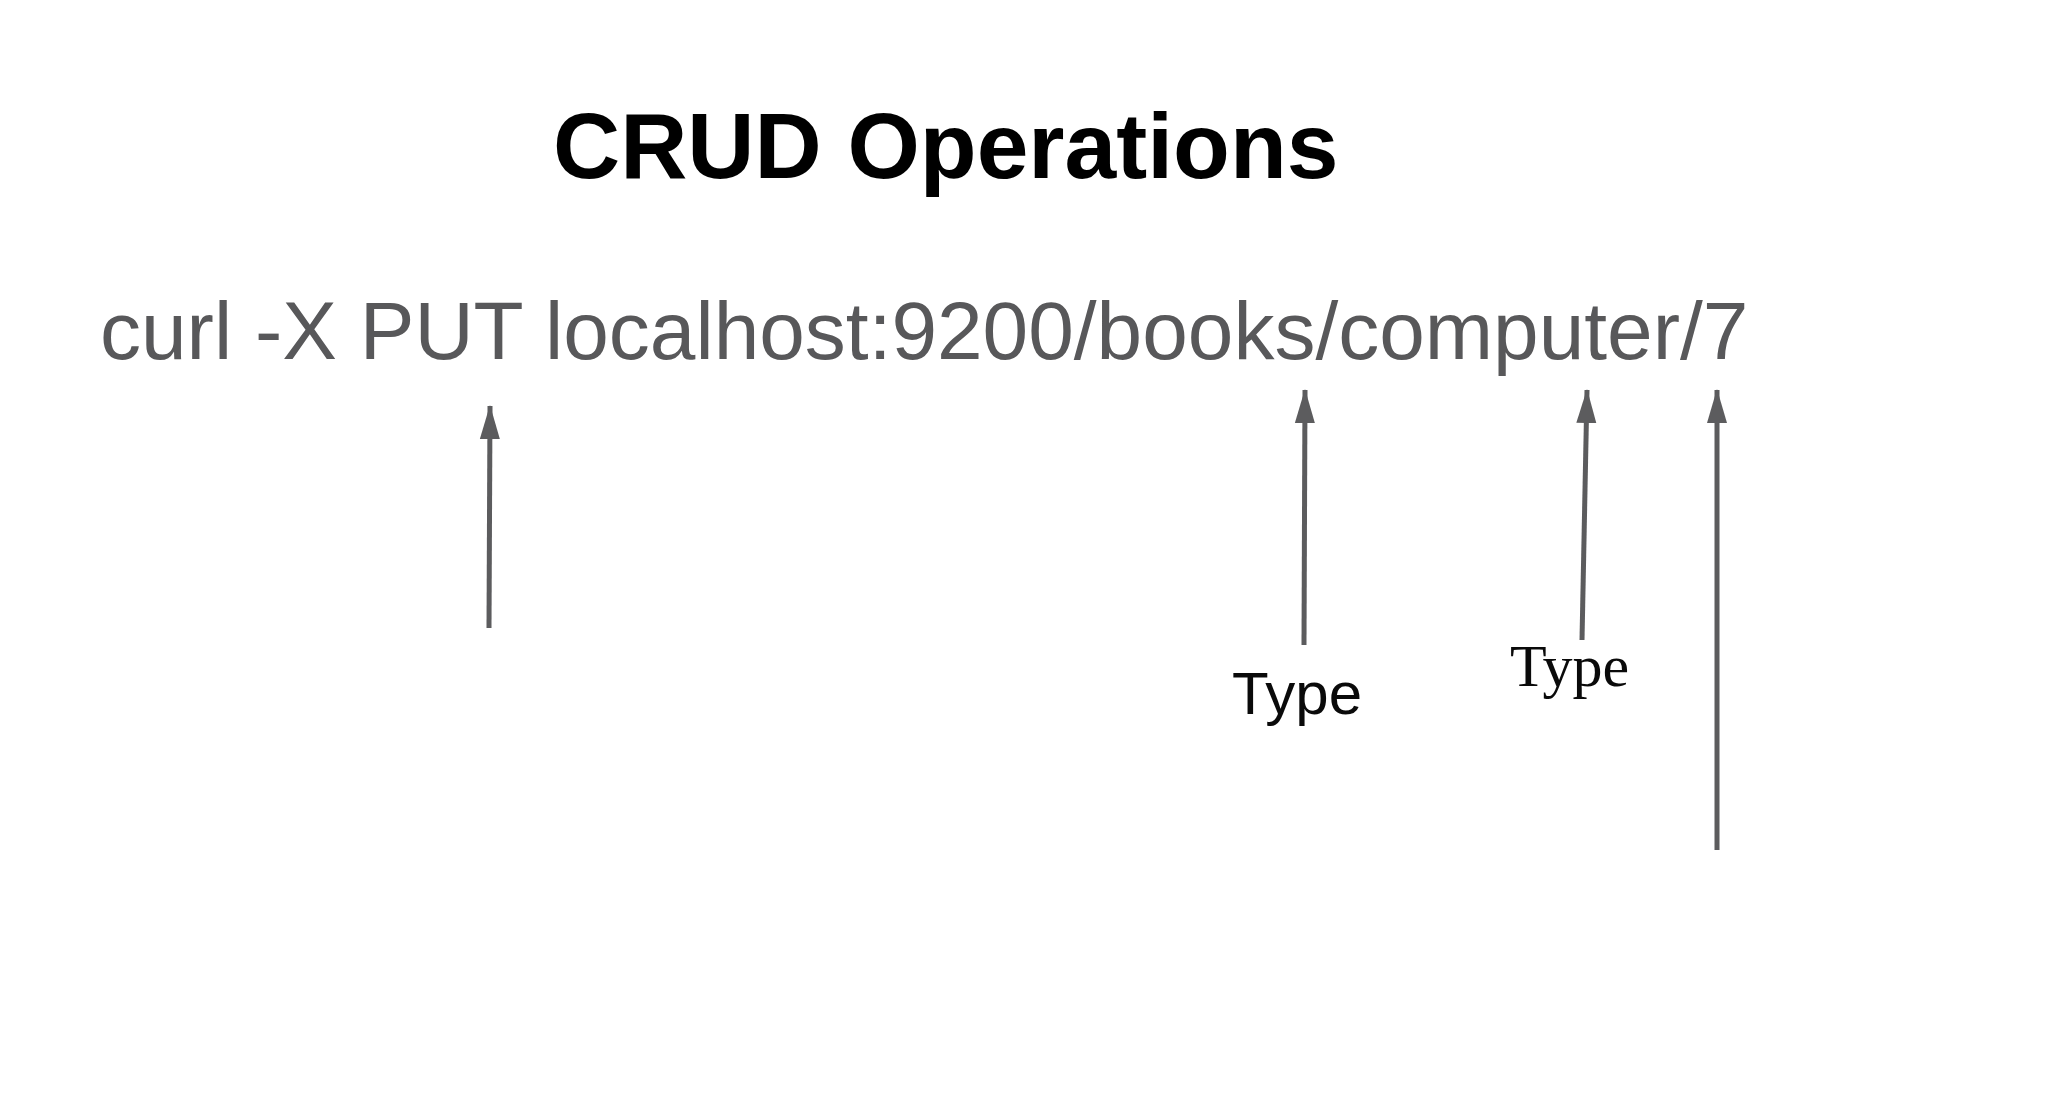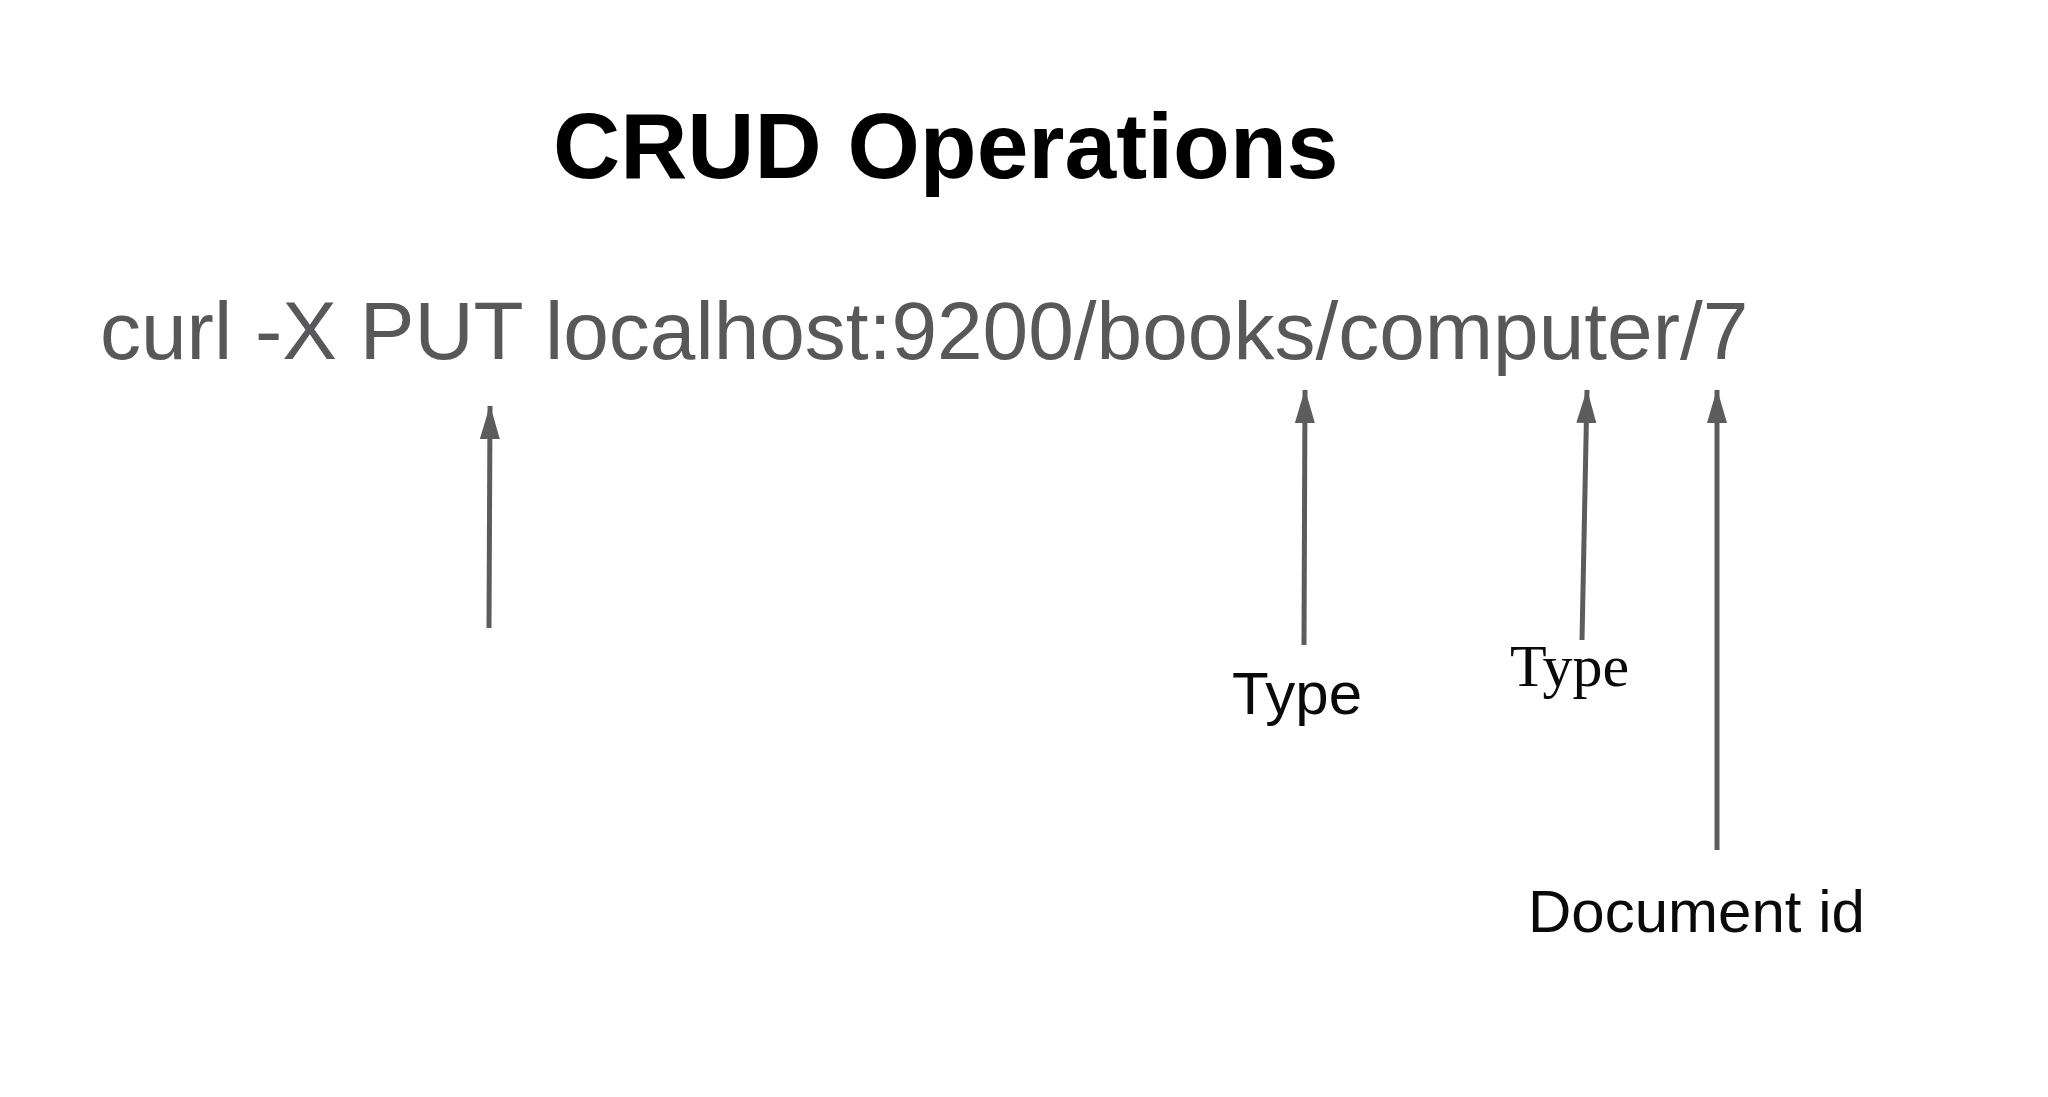--- a/index.html
+++ b/index.html
@@ -75,15 +75,14 @@
     <line x1="1304" y1="645" x2="1305" y2="390" stroke="#5c5c5e" stroke-width="5" marker-end="url(#arrowhead)"></line>
     <line x1="1582" y1="640" x2="1587" y2="390" stroke="#5c5c5e" stroke-width="5" marker-end="url(#arrowhead)"></line>
     <line x1="1717" y1="850" x2="1717" y2="390" stroke="#5c5c5e" stroke-width="5" marker-end="url(#arrowhead)"></line>
   </svg>
 
 
   <div class="annotation-label label-index">Type</div>
 
   <div class="annotation-label label-type">Type</div>
 
-  <div class="annotation-label label-document-id">Document id</div>
 
 </main>
 
 </body></html>

